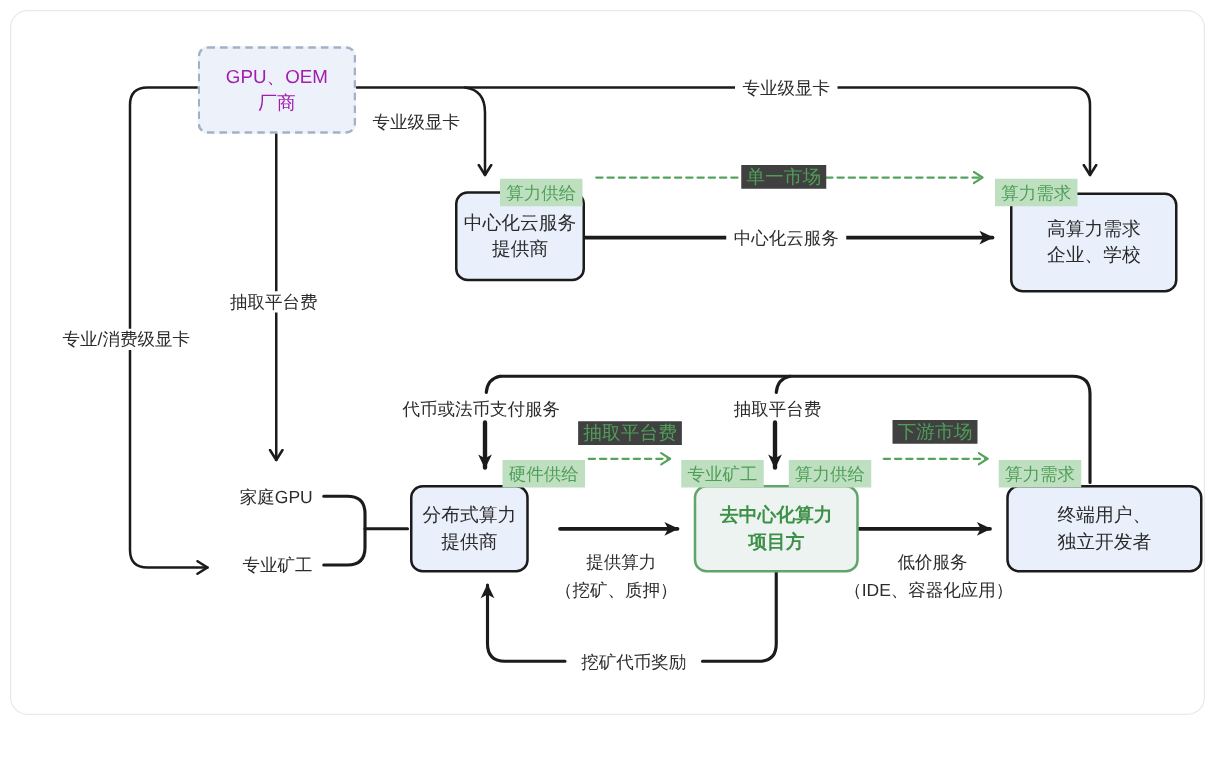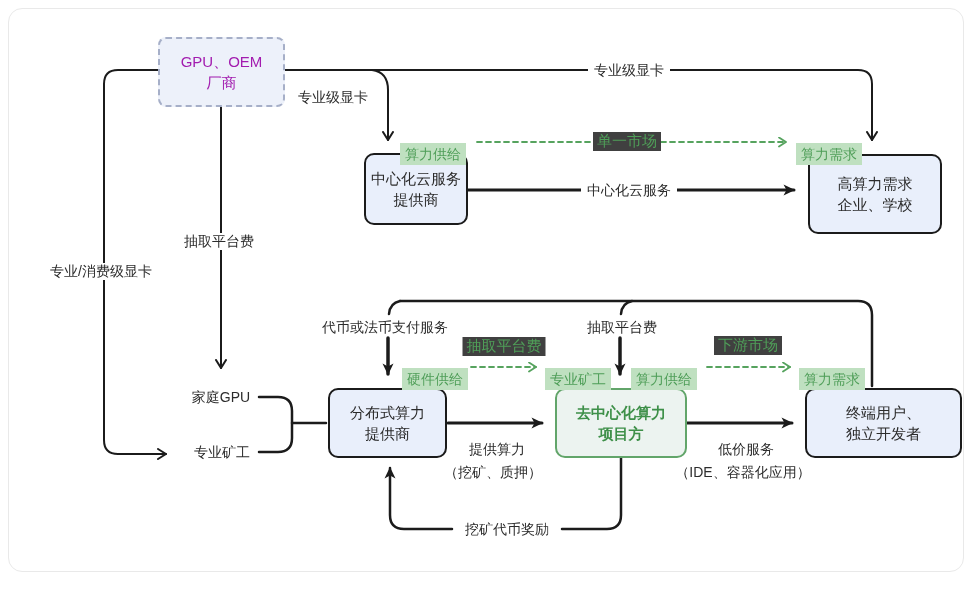--- a/index.html
+++ b/index.html
@@ -104,21 +104,21 @@
   <div class="node" style="left:328px;top:153px;width:104px;height:72px;margin-left:36px;">
     <div>中心化云服务</div>
     <div>提供商</div>
   </div>
 
   <div class="node" style="left:808px;top:154px;width:134px;height:80px;">
     <div>高算力需求</div>
     <div>企业、学校</div>
   </div>
 
-  <div class="node" style="left:328px;top:388px;width:119px;height:70px;">
+  <div class="node" style="left:328px;top:388px;width:95px;height:70px;">
     <div>分布式算力</div>
     <div>提供商</div>
   </div>
 
   <div class="node green" style="left:555px;top:388px;width:132px;height:70px;">
     <div>去中心化算力</div>
     <div>项目方</div>
   </div>
 
   <div class="node" style="left:805px;top:388px;width:157px;height:70px;">

